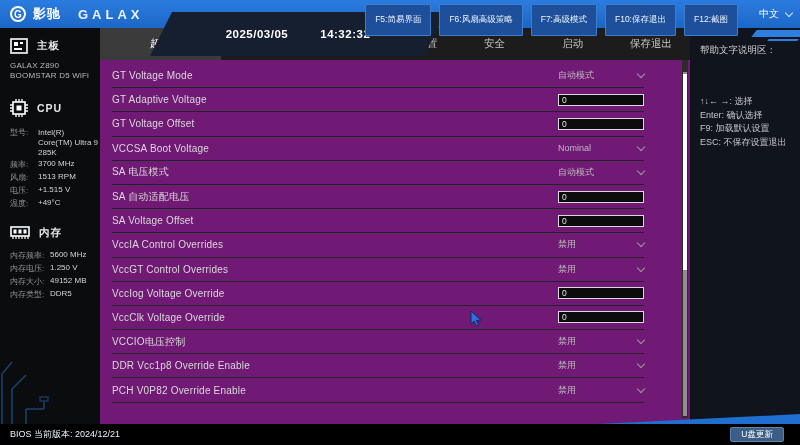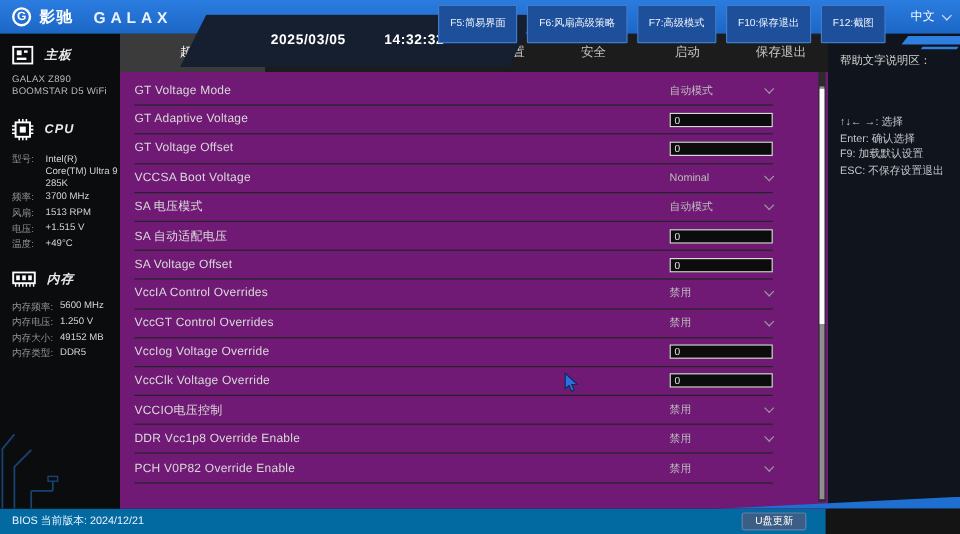--- a/index.html
+++ b/index.html
@@ -23,21 +23,21 @@
   .fkey { background:#1d4f9a; border:1px solid #3f7cc9; color:#eef4ff; font-size:8.5px;
     height:32px; display:flex; align-items:center; padding:0 9px; border-radius:1px; cursor:pointer; white-space:nowrap; }
   .lang { position:absolute; right:8px; top:0; height:28px; display:flex; align-items:center; gap:7px; }
   .lang span { color:#fff; font-size:10px; }
   .chev { width:6px; height:6px; border-right:1.5px solid #cfe0f5; border-bottom:1.5px solid #cfe0f5;
     transform:rotate(45deg); margin-top:-3px; }
 
   
   .sidebar { position:absolute; left:0; top:28px; width:100px; height:396px; background:#0b0c0e; z-index:2; }
   .side-sec { padding:10px 0 0 10px; }
-  .sec-head { display:flex; align-items:center; gap:9px; margin-bottom:7px;font-style:italic; }
+  .sec-head { display:flex; align-items:center; gap:9px; margin-bottom:7px; }
   .sec-head .t { color:#e8e8e8; font-size:10.5px; font-weight:bold; letter-spacing:1px; }
   .board-name { color:#b9b9b9; font-size:8px; line-height:10px; padding:0 4px 0 10px; letter-spacing:.2px; }
   .stats { padding:2px 2px 0 10px; }
   .stat { display:flex; font-size:8px; line-height:13px; }
   .stat .k { color:#8f9296; width:28px; flex:none; }
   .stat .k.wide { width:40px; }
   .stat .v { color:#d2d4d6; line-height:10px; padding-top:1.5px; }
   .stat.tall { align-items:flex-start; }
   .traces { position:absolute; left:0; bottom:0; opacity:.8; }
 
@@ -65,21 +65,21 @@
   .help { position:absolute; left:690px; top:28px; width:110px; height:396px; background:#10141c; }
   .help-accent { position:absolute; right:-6px; top:2px; width:52px; height:7px; background:#2f7fe0;
     transform:skewX(-38deg); }
   .help-accent2 { position:absolute; right:2px; top:11px; width:30px; height:2px; background:#2f7fe0;
     transform:skewX(-38deg); }
   .help-title { color:#d2d2d2; font-size:9.5px; padding:16px 0 0 10px; }
   .help-lines { padding:38px 0 0 10px; }
   .help-line { color:#c3c5c9; font-size:9px; line-height:13.5px; }
 
   
-  .bottombar { position:absolute; left:0; top:424px; width:688px; height:21px; background:#0369a1; z-index:4; }
+  .bottombar { position:absolute; left:0; top:424px; width:800px; height:21px; background:#000000; z-index:4; }
   .diag { position:absolute; left:598px; top:414px; width:202px; height:10px; background:#1e6fd0;
     clip-path:polygon(100% 0,0 100%,100% 100%); z-index:4; }
   .bios-ver { position:absolute; left:10px; top:0; height:21px; display:flex; align-items:center;
     color:#eaf2fd; font-size:9px; }
   .usb-btn { position:absolute; right:16px; top:3px; height:15px; background:#3c5d84; border:1px solid #5d82ad;
     color:#fff; font-size:8.5px; display:flex; align-items:center; padding:0 10px; border-radius:2px; cursor:pointer; }
 
   
   .cursor { position:absolute; left:470px; top:310px; z-index:9; }
 </style>

